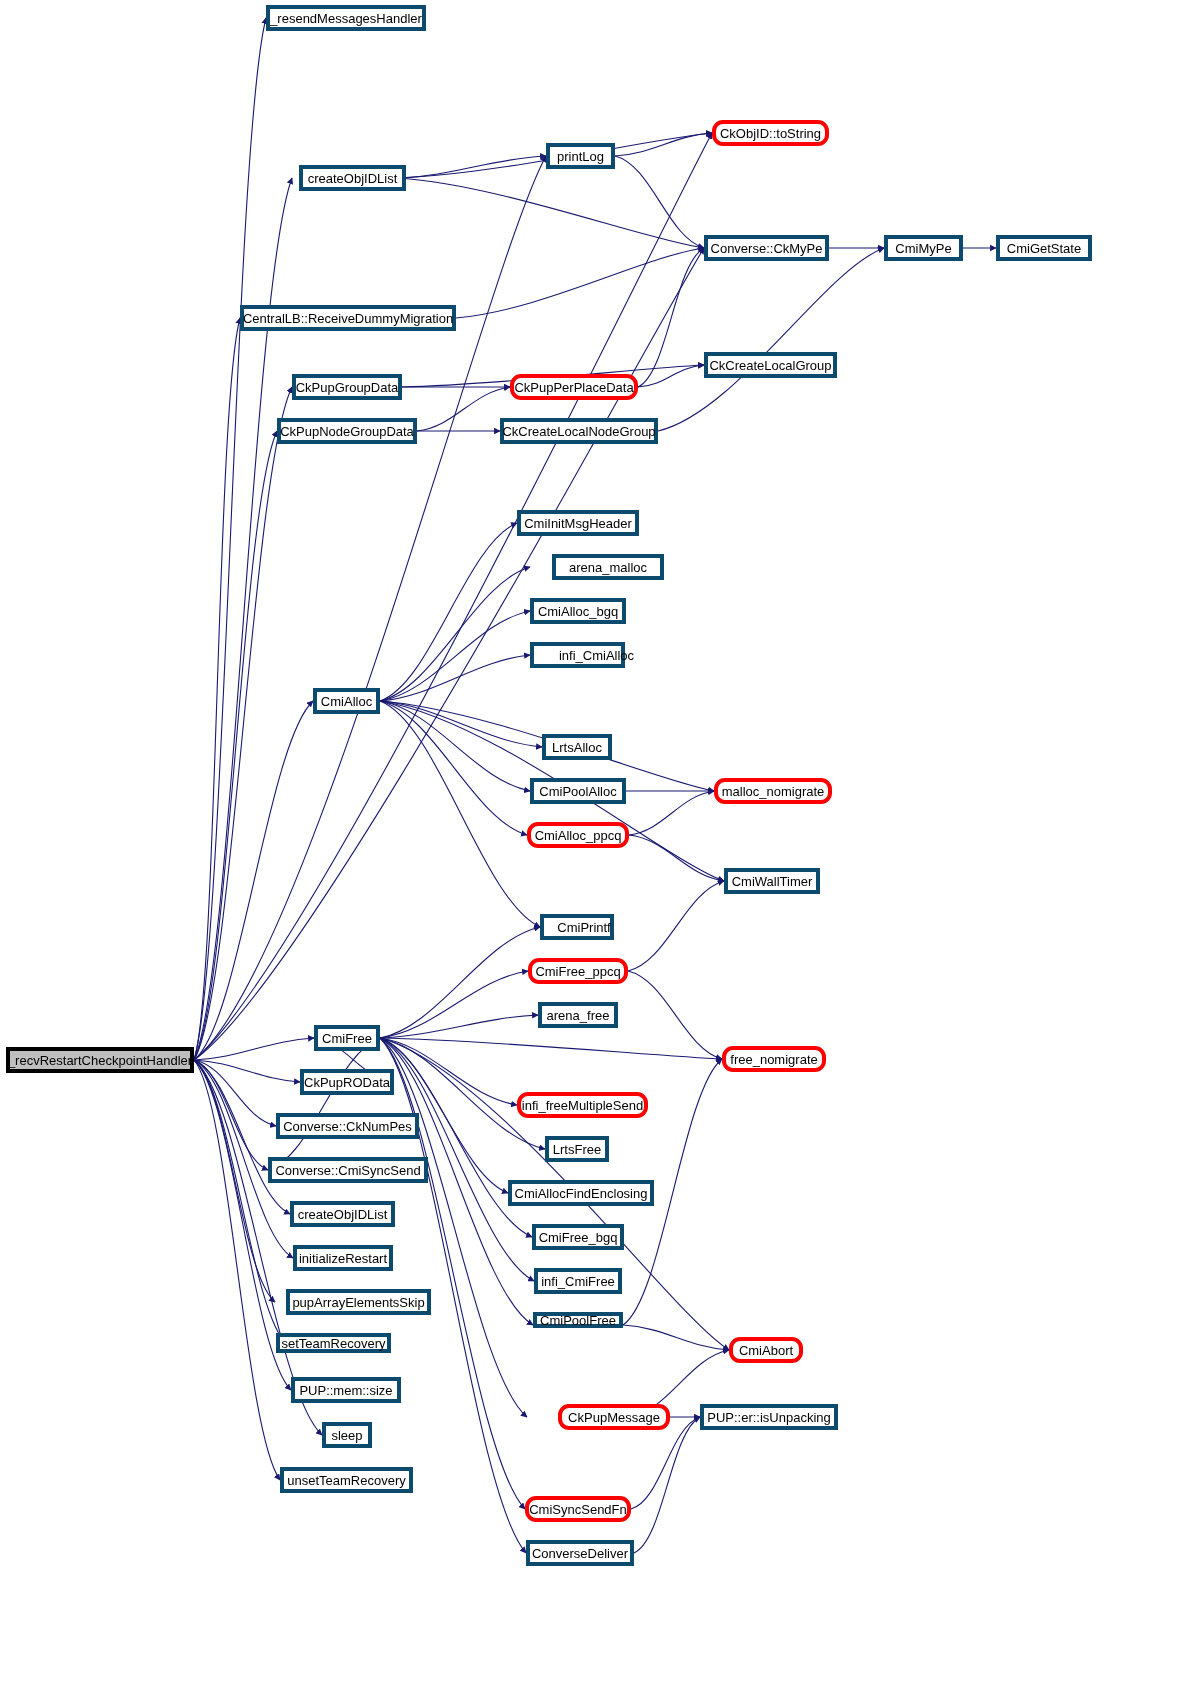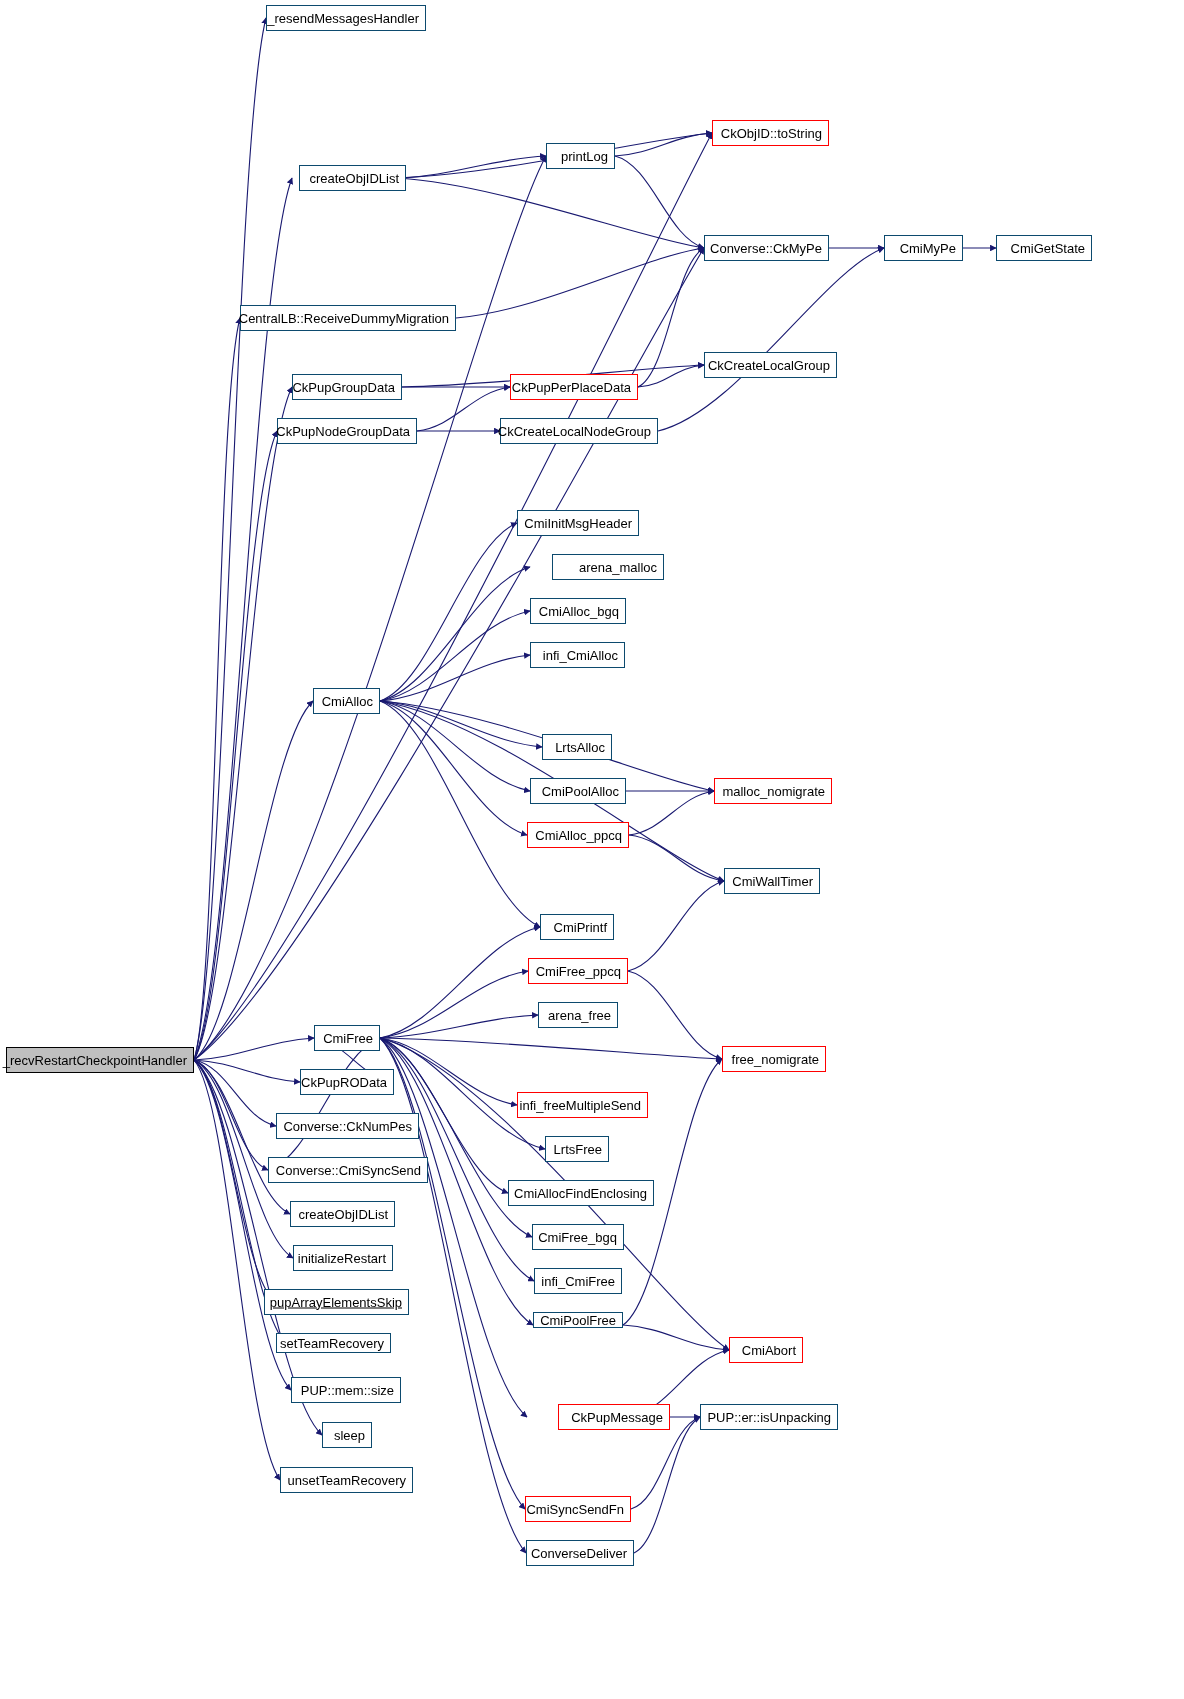--- a/index.html
+++ b/index.html
@@ -22,32 +22,33 @@
     top: 0;
     width: 1184px;
     height: 1699px;
     pointer-events: none;
   }
   .node {
     position: absolute;
     box-sizing: border-box;
     display: flex;
     align-items: center;
-    justify-content: flex-end;
+    justify-content: center;
     background: #ffffff;
-    border: 1px solid #0c4a6e;
+    border: 4px solid #0c4a6e;
     color: #000000;
     font-size: 13px;
     line-height: 1;
     white-space: nowrap;
     letter-spacing: 0px;
     padding: 0 6px;
   }
   .node.red {
     border-color: #ff0000;
+    border-radius: 11px;
   }
   .node.root {
     background: #bfbfbf;
     border-color: #000000;
   }
   .node-label {
     display: block;
     transform: translateY(-0.5px);
   }
 </style>
@@ -247,21 +248,21 @@
       </div>
       <div class="node" style="left: 532px; top: 1224px; width: 92px; height: 26px;">
         <span class="node-label">CmiFree_bgq</span>
       </div>
       <div class="node" style="left: 293px; top: 1245px; width: 100px; height: 26px;">
         <span class="node-label">initializeRestart</span>
       </div>
       <div class="node" style="left: 534px; top: 1268px; width: 88px; height: 26px;">
         <span class="node-label">infi_CmiFree</span>
       </div>
-      <div class="node" style="left: 264px; top: 1289px; width: 145px; height: 26px; text-decoration: underline;">
+      <div class="node" style="left: 286px; top: 1289px; width: 145px; height: 26px;">
         <span class="node-label">pupArrayElementsSkip</span>
       </div>
       <div class="node" style="left: 533px; top: 1312px; width: 90px; height: 16px;">
         <span class="node-label">CmiPoolFree</span>
       </div>
       <div class="node" style="left: 276px; top: 1333px; width: 115px; height: 20px;">
         <span class="node-label">setTeamRecovery</span>
       </div>
       <div class="node red" style="left: 729px; top: 1337px; width: 74px; height: 26px;">
         <span class="node-label">CmiAbort</span>

